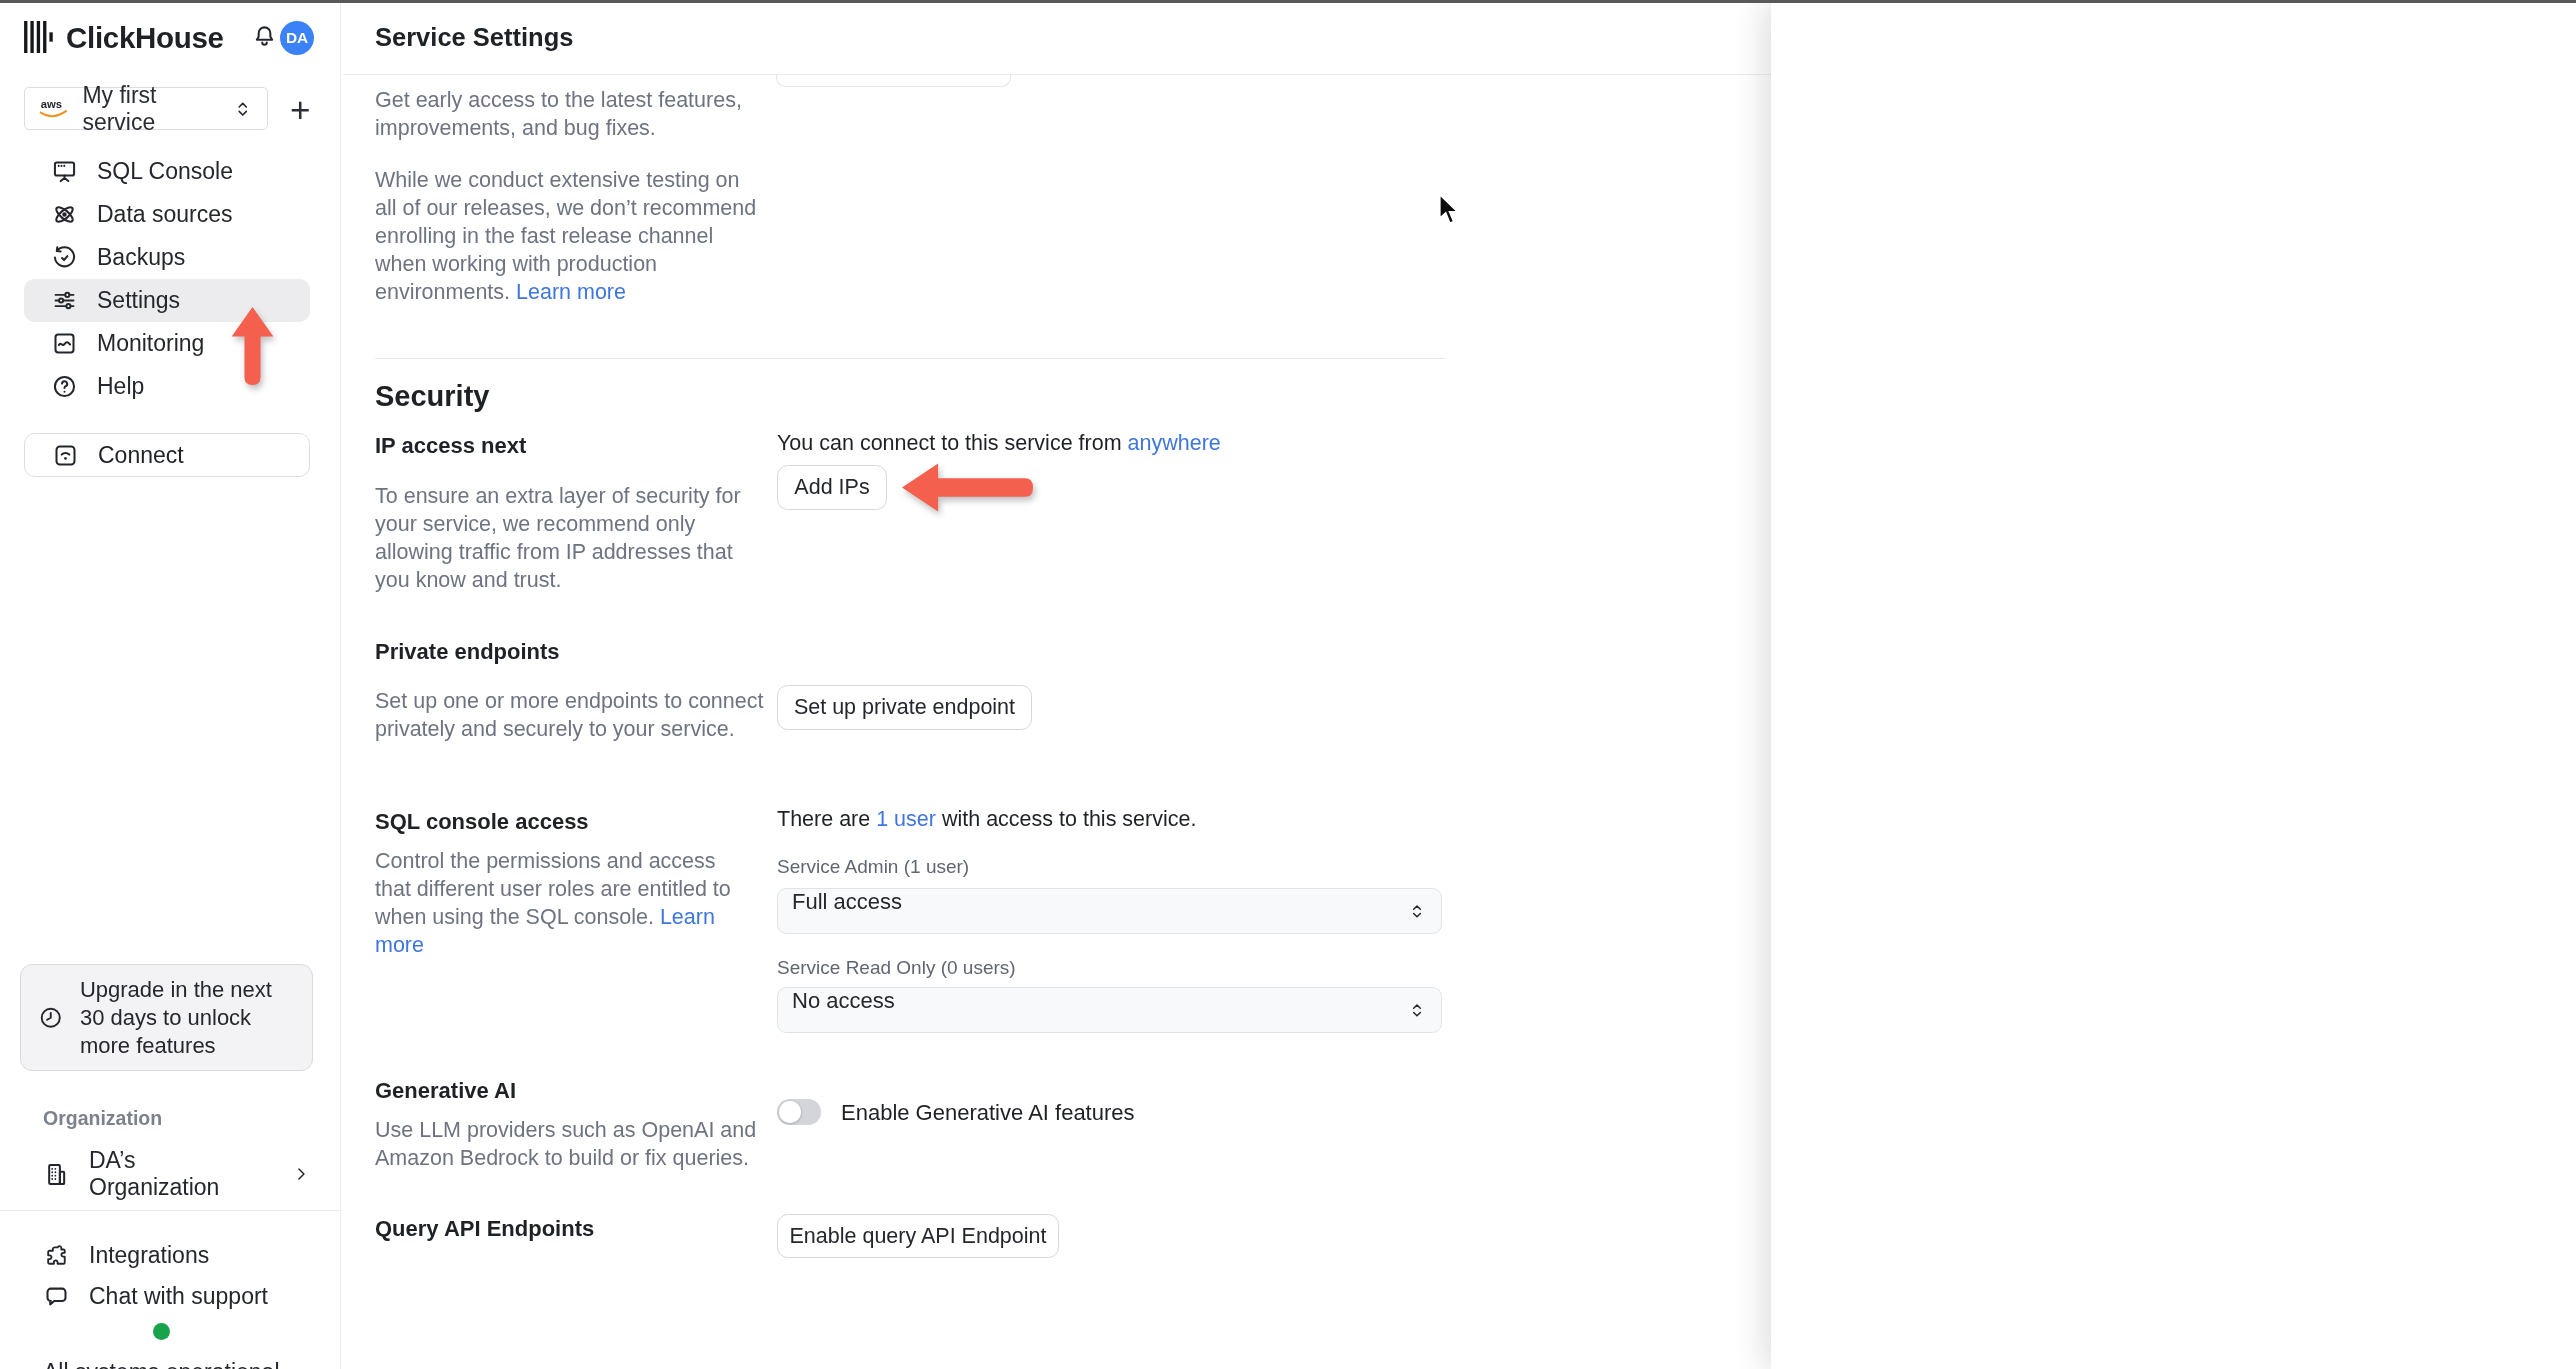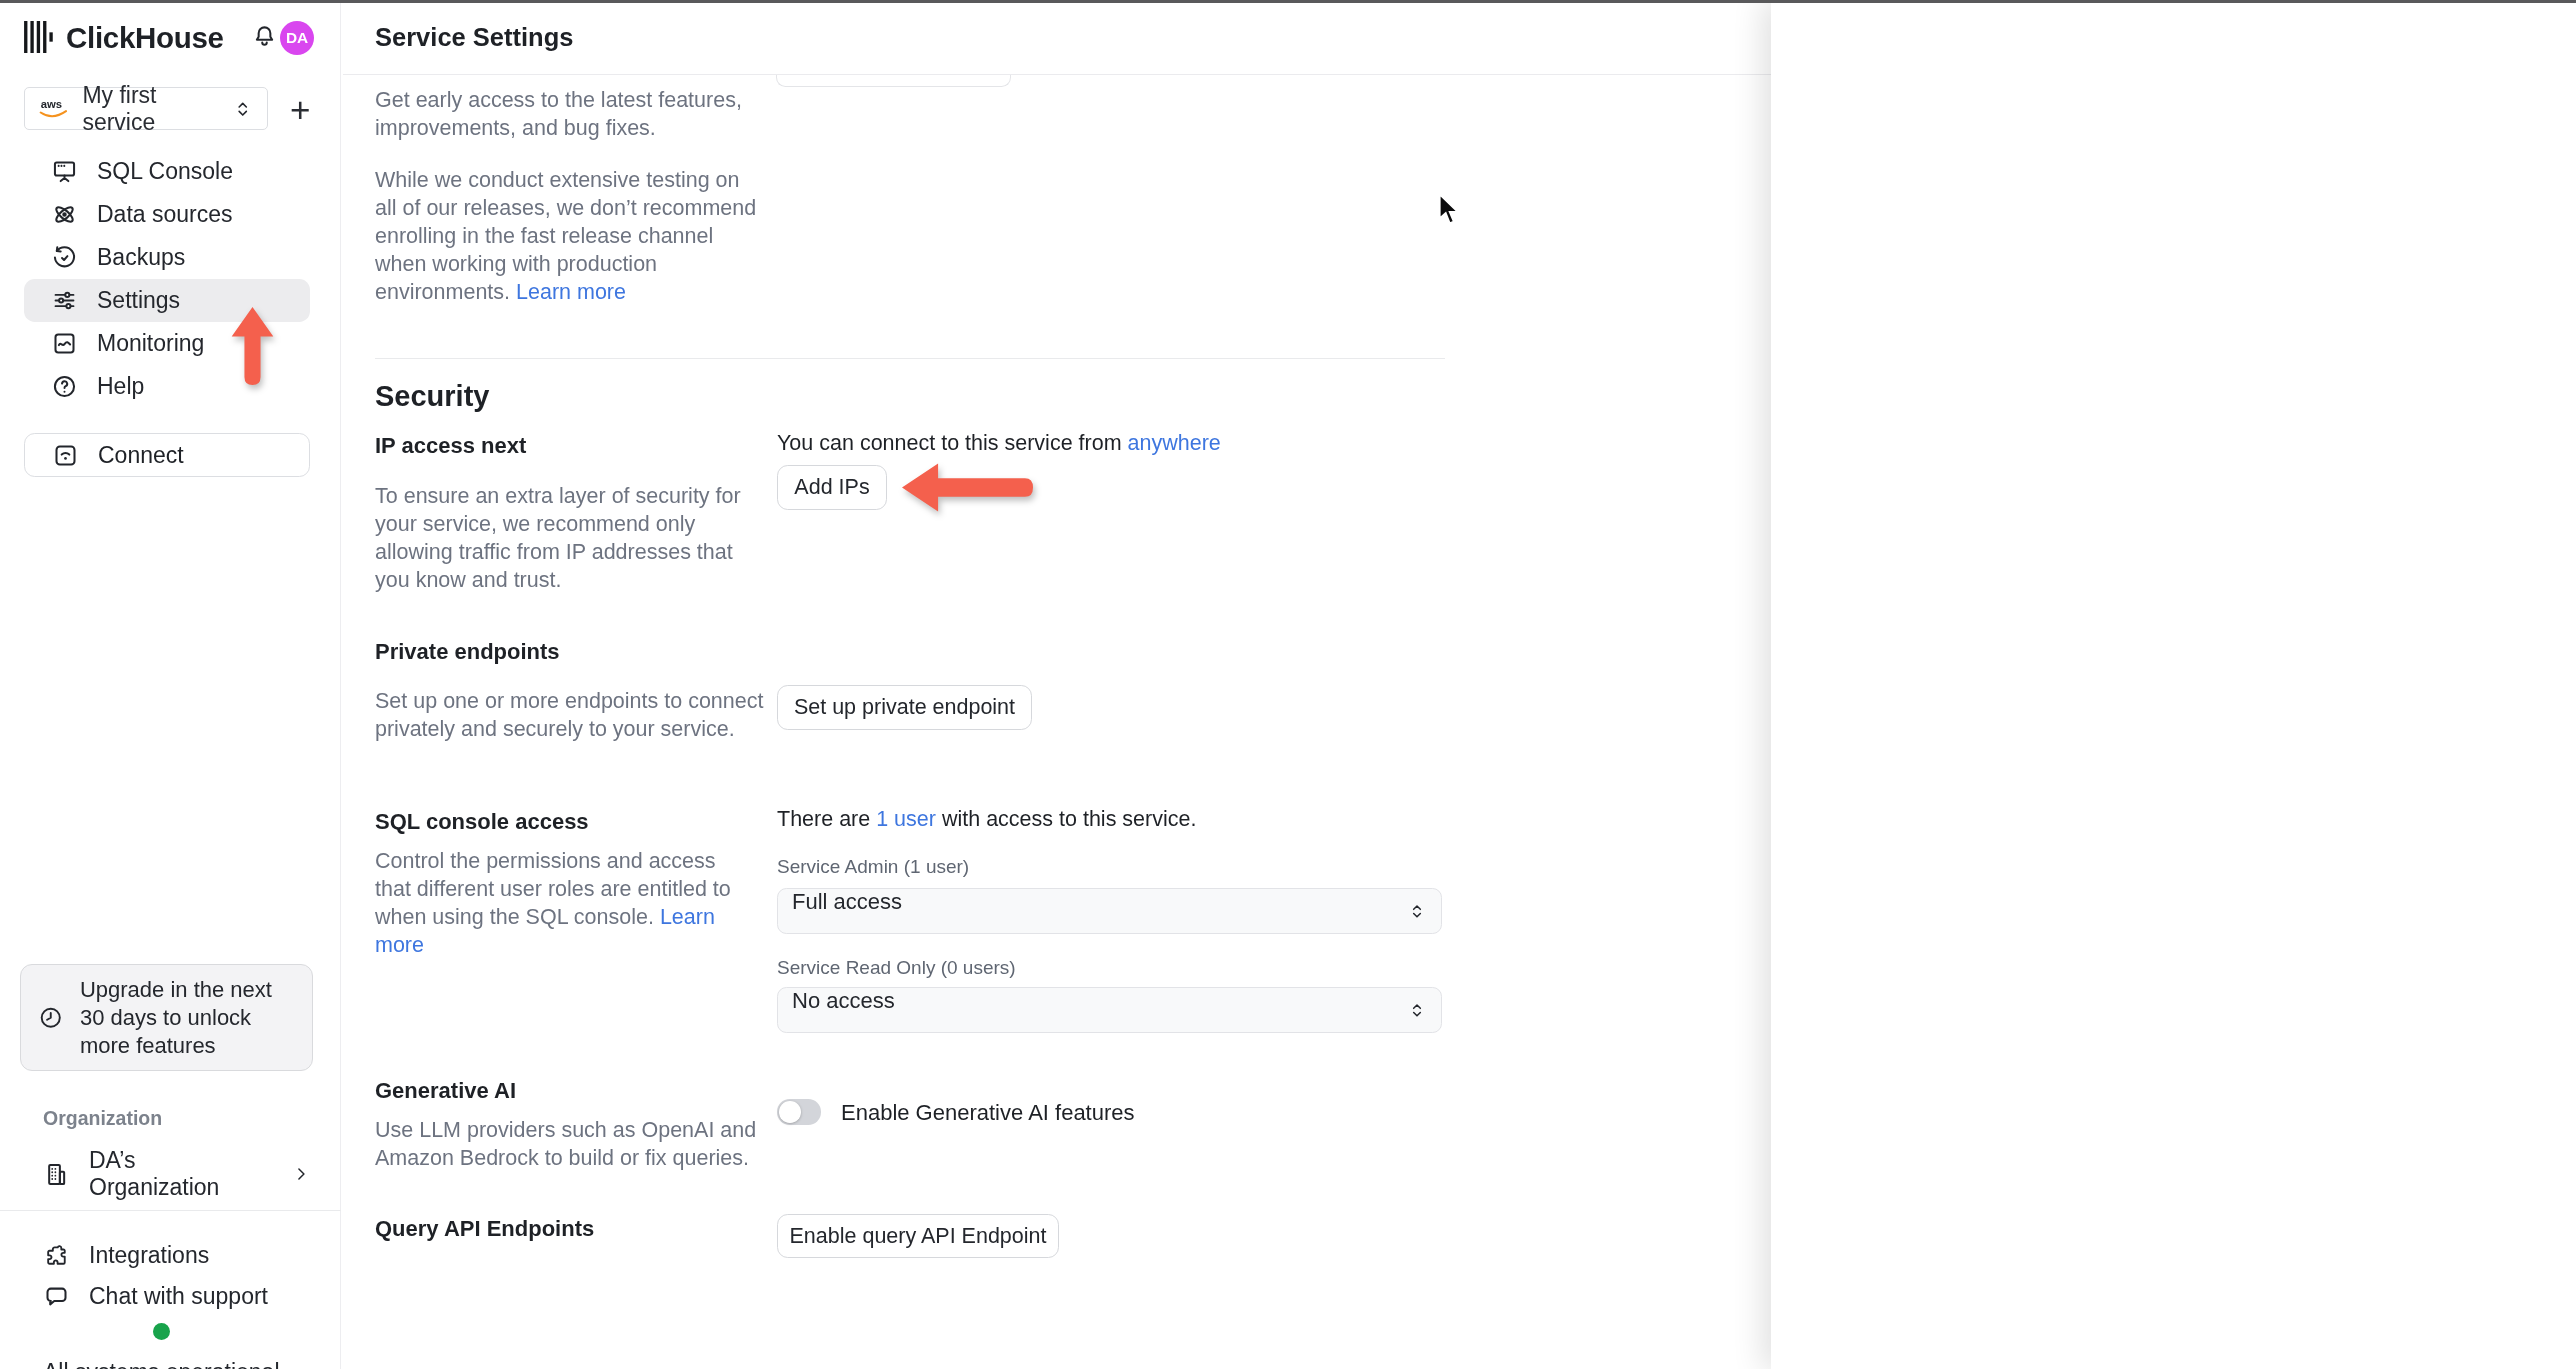--- a/index.html
+++ b/index.html
@@ -10,21 +10,21 @@
   .link { color:#3e76df; cursor:pointer; }
   .ico { display:inline-flex; align-items:center; justify-content:center; }
   svg.icon { stroke:#23262c; fill:none; stroke-width:1.8; stroke-linecap:round; stroke-linejoin:round; }
 
   
   .top-strip { position:absolute; left:0; top:0; width:2576px; height:2.7px; background:#59595b; z-index:60; }
 
   
   .sidebar { position:absolute; left:0; top:0; width:341px; height:1370px; background:#fff; border-right:1.3px solid #ededf0; z-index:5; }
   .brand-text { font-size:29.5px; font-weight:700; letter-spacing:-0.3px; }
-  .avatar { width:34px; height:34px; border-radius:50%; background:#d946ef; color:#fff; font-size:15.4px; font-weight:700; display:flex; align-items:center; justify-content:center; }
+  .avatar { width:34px; height:34px; border-radius:50%; background:#3b82f6; color:#fff; font-size:15.4px; font-weight:700; display:flex; align-items:center; justify-content:center; }
   .svc-select { position:absolute; left:24px; top:87px; width:244px; height:43px; border:1.3px solid #dcdee2; border-radius:5px; background:#fff; display:flex; align-items:center; padding:0 13.4px; gap:12px; }
   .svc-select .name { font-size:23px; color:#2a2d33; }
   .nav-item { position:absolute; left:24px; width:286px; height:43px; display:flex; align-items:center; gap:19px; padding-left:27px; border-radius:10.7px; font-size:23px; color:#24272d; }
   .nav-item.active { background:#ececee; }
   .connect-btn { position:absolute; left:24px; top:433px; width:286px; height:44px; border:1.3px solid #dcdee2; border-radius:10.7px; display:flex; align-items:center; gap:19px; padding-left:27px; font-size:23px; background:#fff; }
   .upgrade-box { position:absolute; left:20px; top:964px; width:293px; height:107px; background:#f3f3f5; border:1.3px solid #d9dadd; border-radius:12px; display:flex; align-items:center; gap:16px; padding:0 17.4px; }
   .upgrade-box .txt { font-size:22px; line-height:28px; color:#24272d; }
   .org-label { font-size:19.5px; font-weight:600; color:#7c828c; }
   .side-item { display:flex; align-items:center; gap:19px; font-size:23px; color:#24272d; }
 

